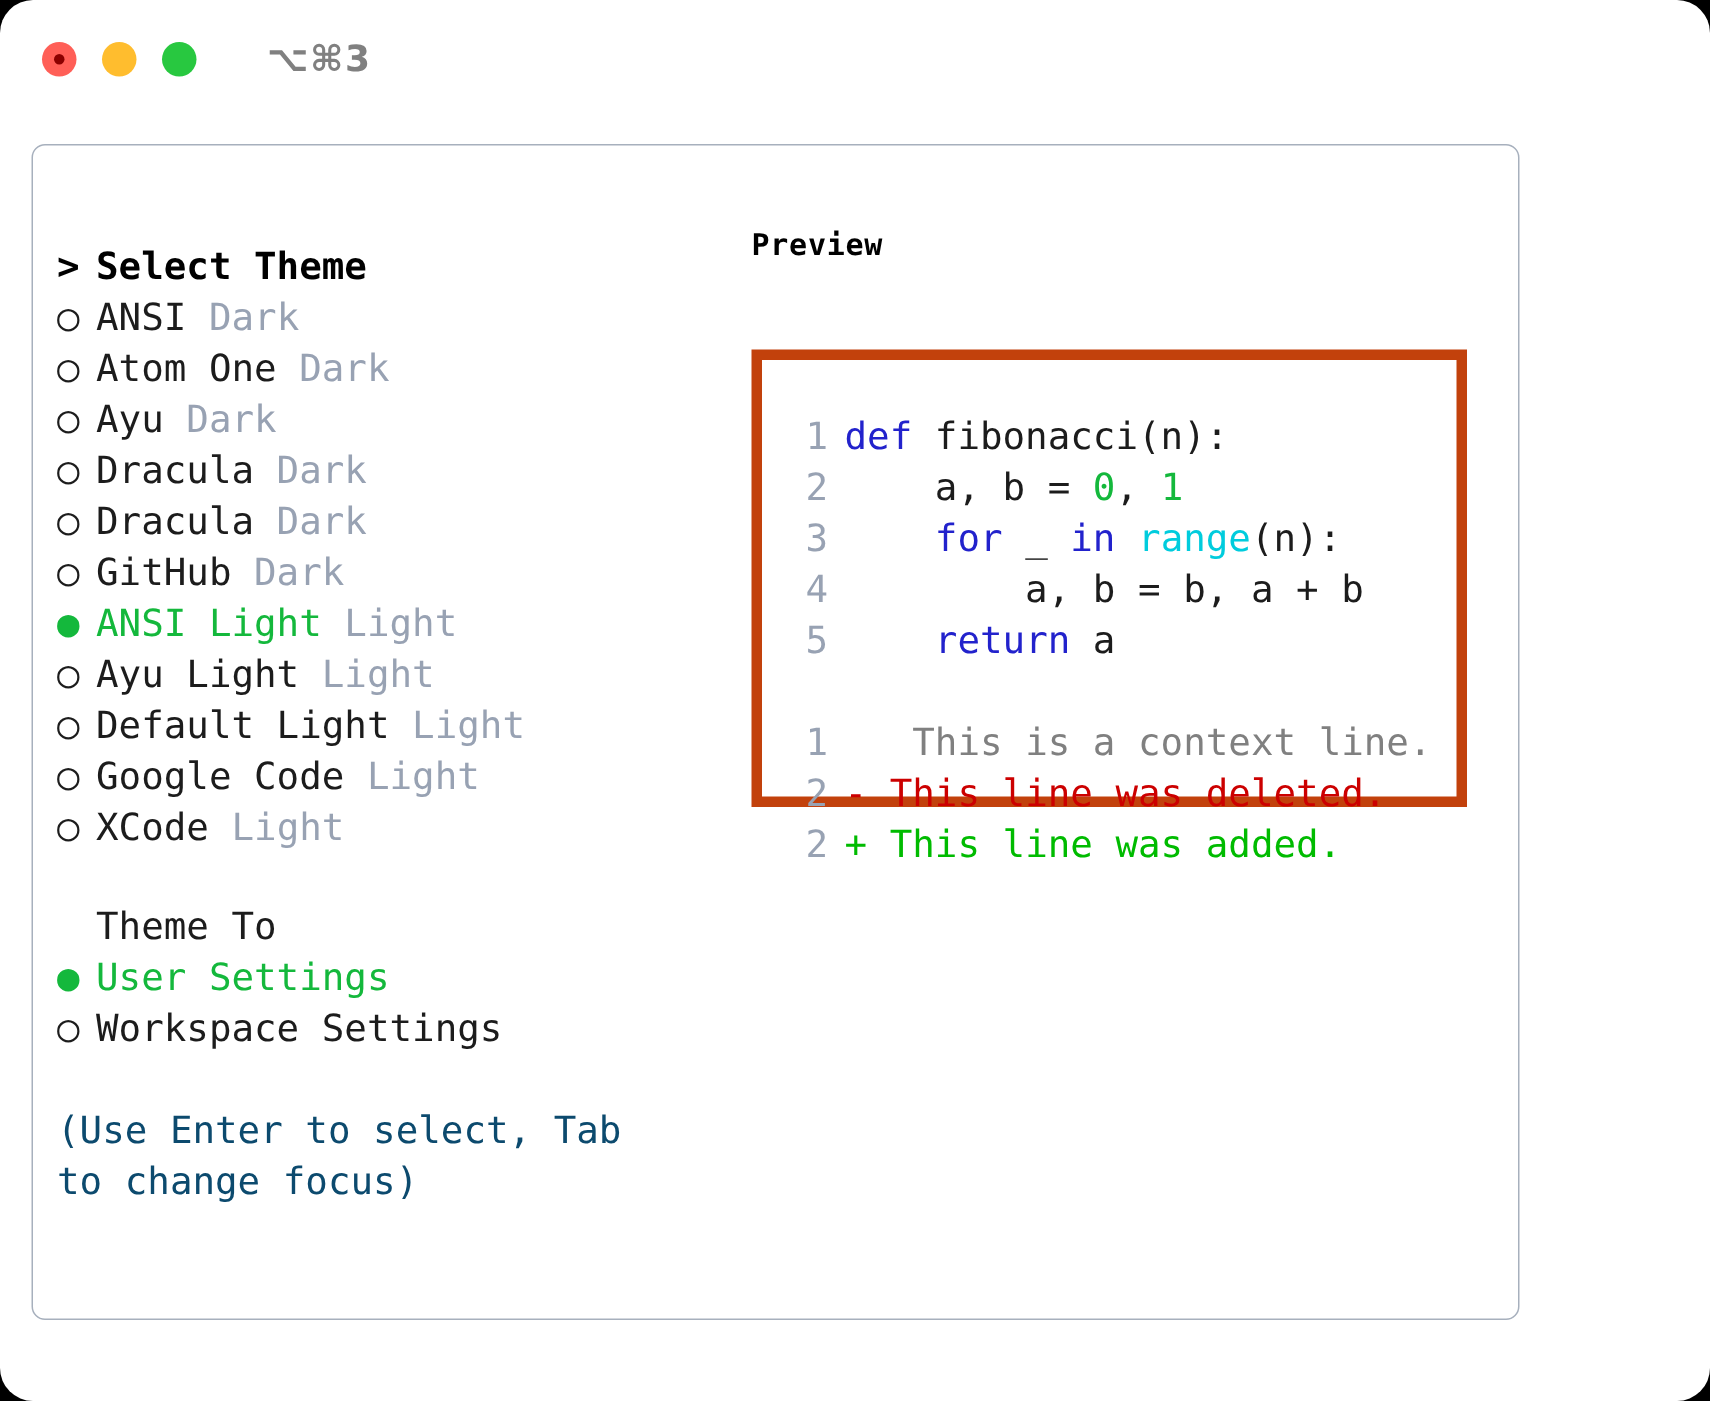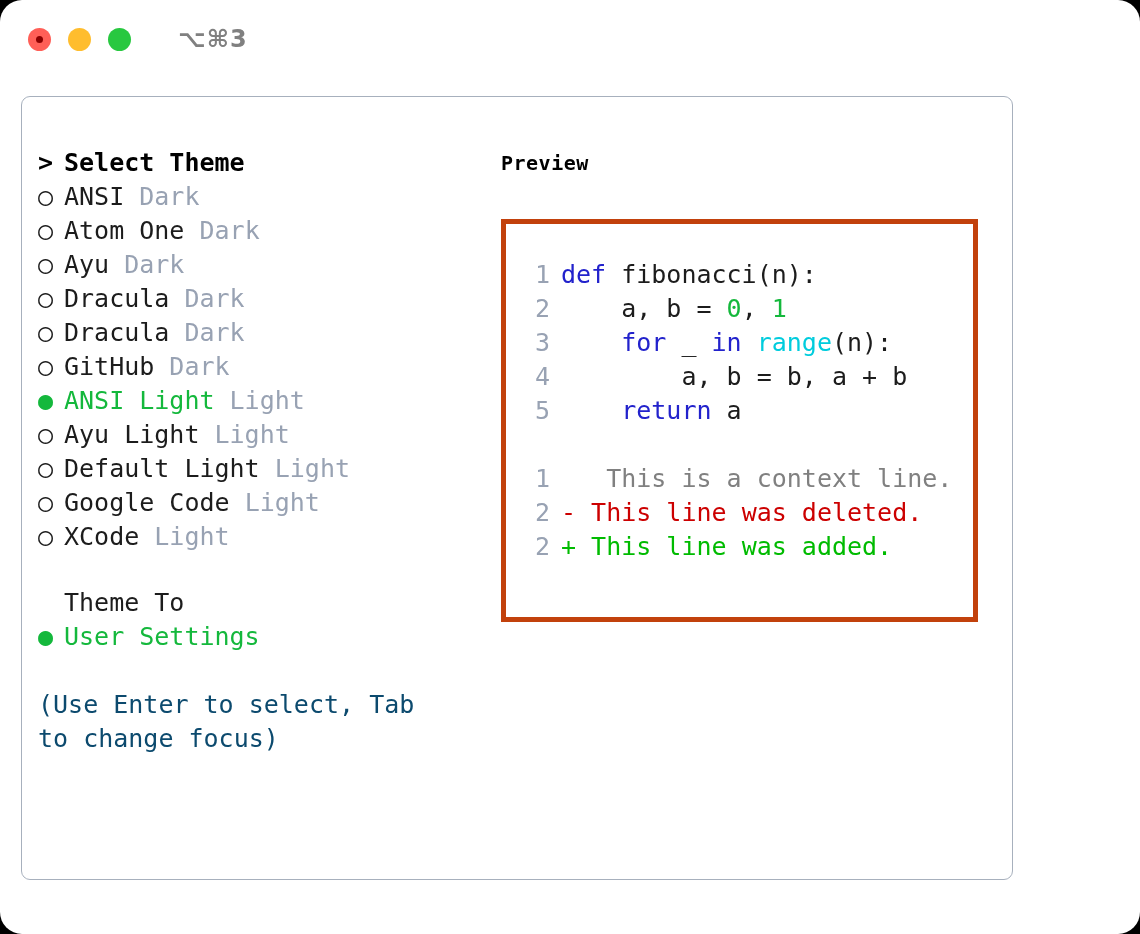--- a/index.html
+++ b/index.html
@@ -76,21 +76,21 @@
     border: 1px solid #a7b0bd;
     border-radius: 9px;
     box-sizing: border-box;
     background: #ffffff;
   }
 
   
   #left-col {
     position: absolute;
     left: 16px;
-    top: 49px;
+    top: 64px;
     width: 470px;
   }
 
   .row {
     height: 34px;
     line-height: 34px;
     font-size: 25px;
     white-space: nowrap;
     color: #1c1c1c;
   }
@@ -134,24 +134,24 @@
     width: 495px;
   }
   #preview-title {
     font-size: 20px;
     line-height: 34px;
     color: #000000;
     font-weight: bold;
     letter-spacing: 0.5px;
   }
   #preview-box {
-    margin-top: 39px;
+    margin-top: 53px;
     width: 477px;
-    height: 403px;
-    border: 5px solid #c2410c;
+    height: 305px;
+    border: 7px solid #c2410c;
     box-sizing: border-box;
     background: #ffffff;
   }
   #code-area {
     padding: 34px 0 0 14px;
   }
   .code-line {
     height: 34px;
     line-height: 34px;
     font-size: 25px;
@@ -209,20 +209,21 @@
           <div class="row"><span class="bullet">○</span><span class="theme-name">Ayu Light</span><span class="tag"> Light</span></div>
           <div class="row"><span class="bullet">○</span><span class="theme-name">Default Light</span><span class="tag"> Light</span></div>
           <div class="row"><span class="bullet">○</span><span class="theme-name">Google Code</span><span class="tag"> Light</span></div>
           <div class="row"><span class="bullet">○</span><span class="theme-name">XCode</span><span class="tag"> Light</span></div>
         </div>
 
       <div id="apply-group">
         <div class="group-title">Theme To</div>
         <div id="apply-list">
             <div class="row selected"><span class="bullet">●</span><span class="theme-name">User Settings</span></div>
+            <div class="row"><span class="bullet">○</span><span class="theme-name">Workspace Settings</span></div>
           </div>
       </div>
 
       <div id="hint">(Use Enter to select, Tab to change focus)</div>
     </div>
 
     <div id="right-col">
       <div id="preview-title">Preview</div>
       <div id="preview-box">
         <div id="code-area">

